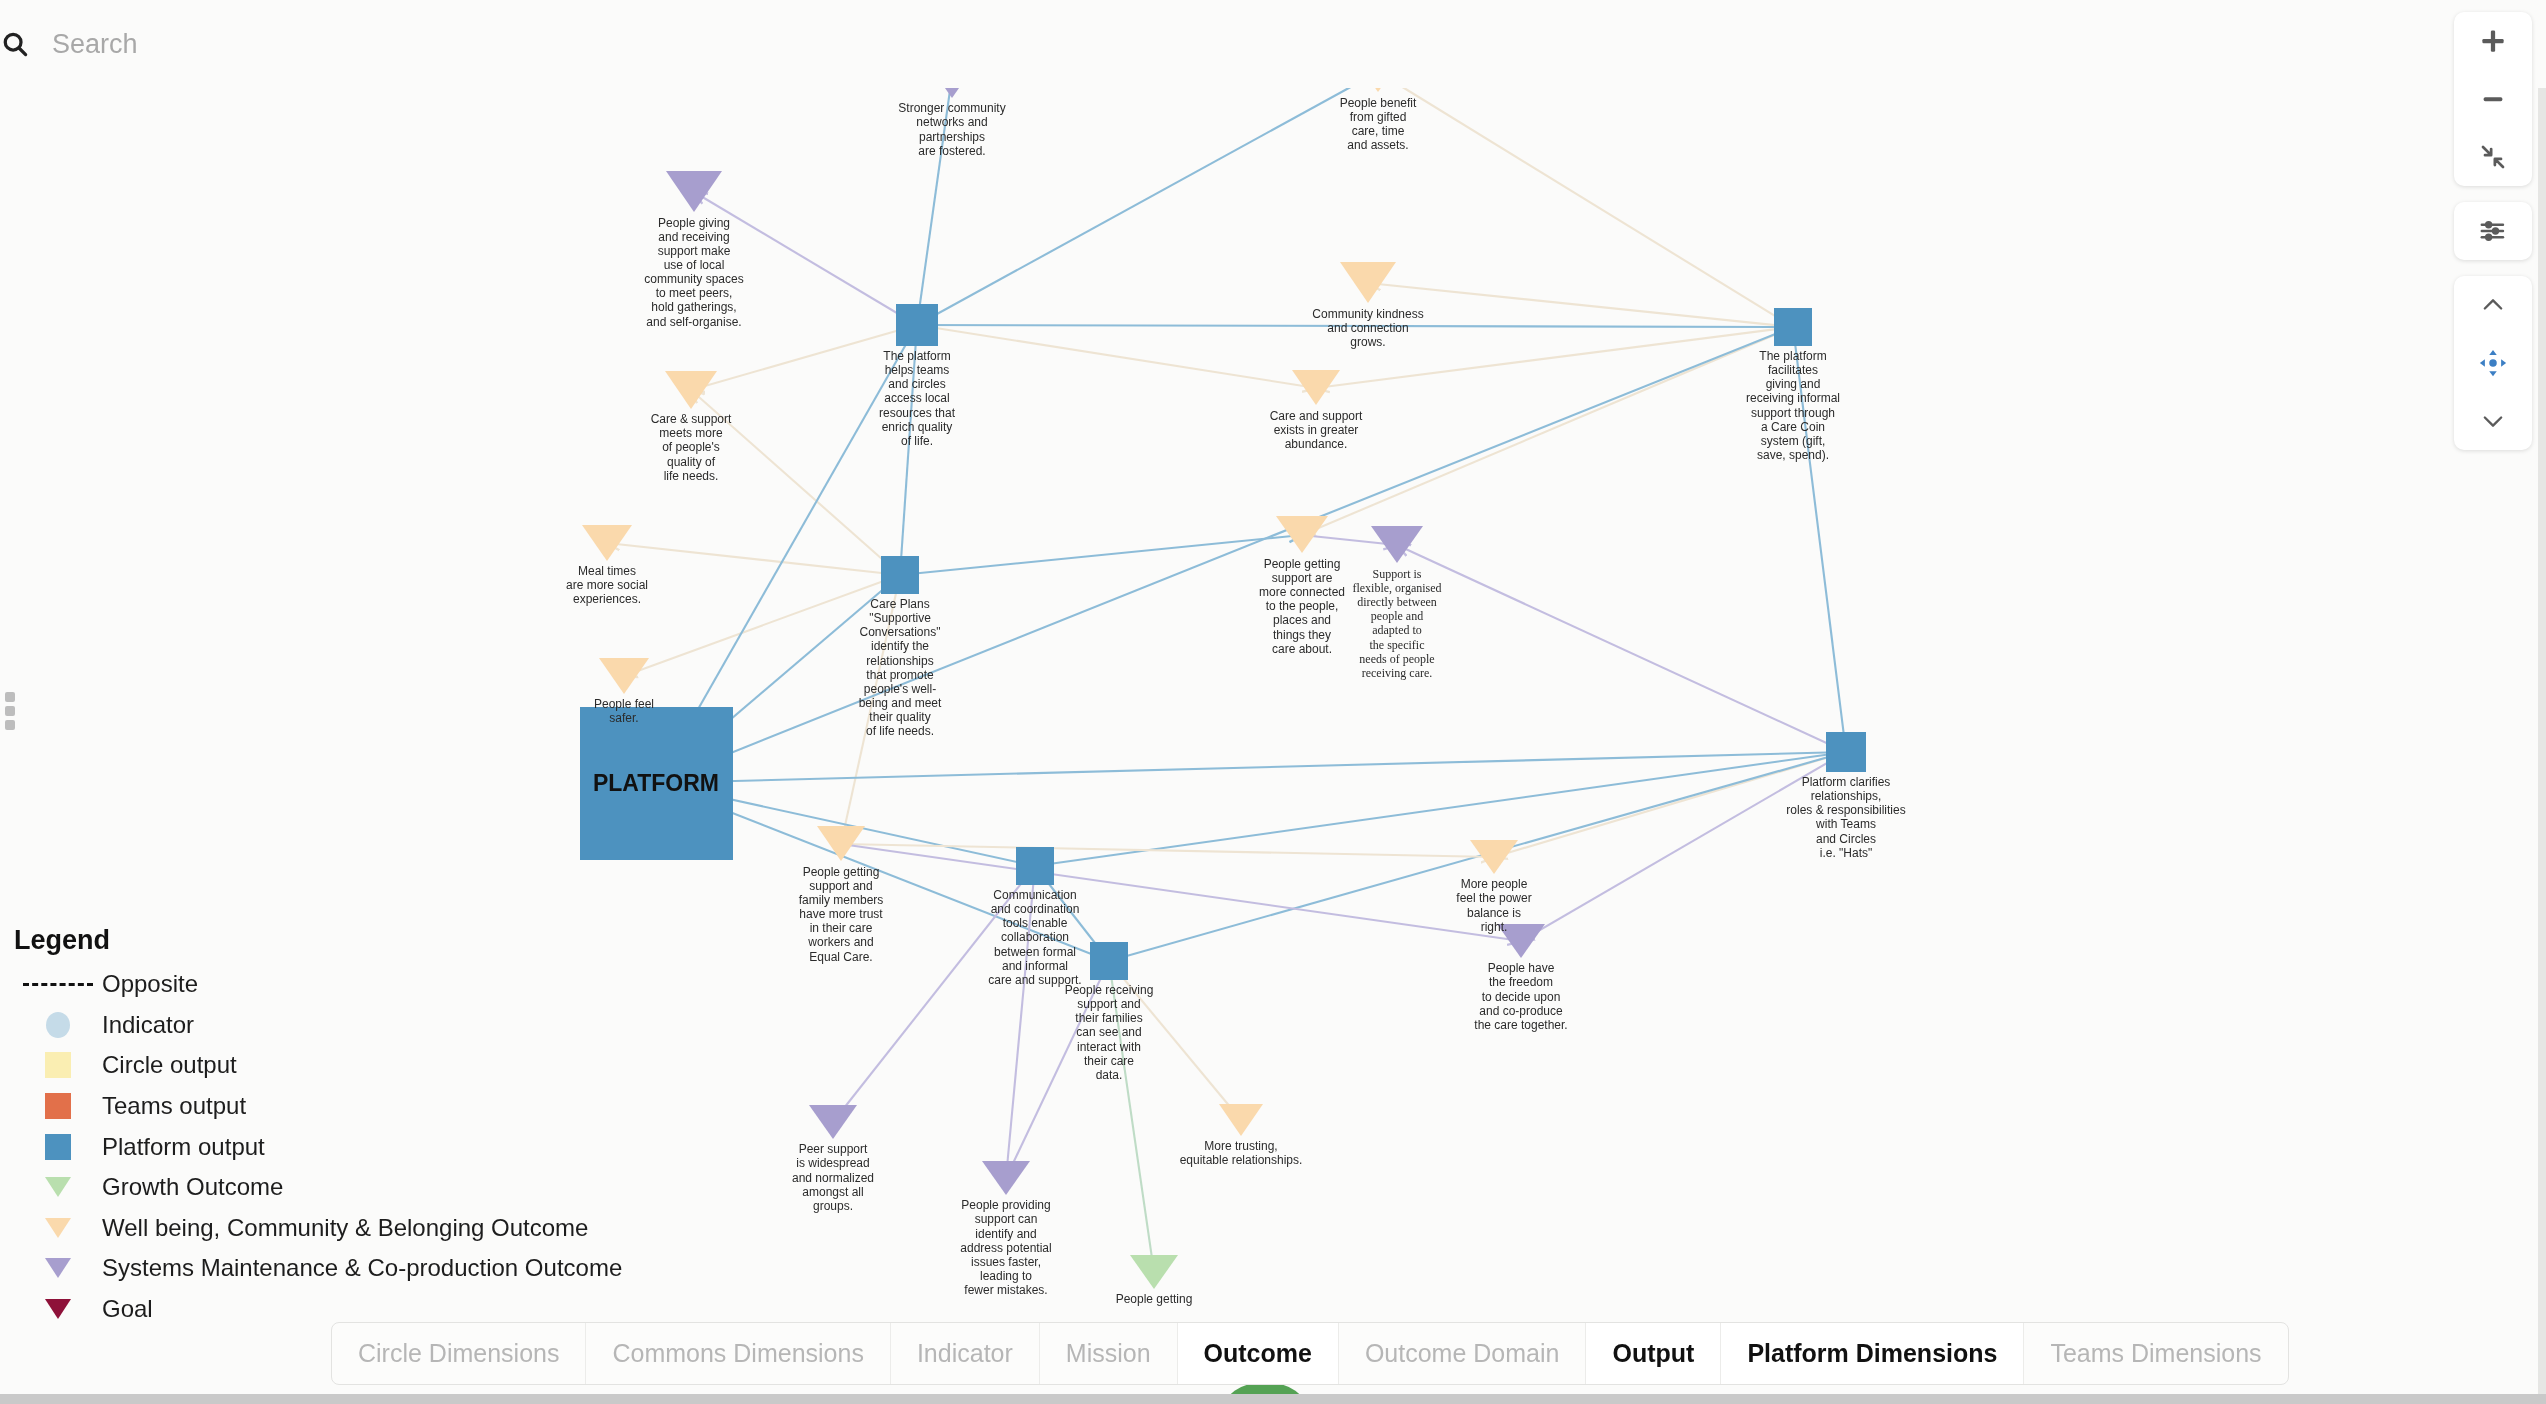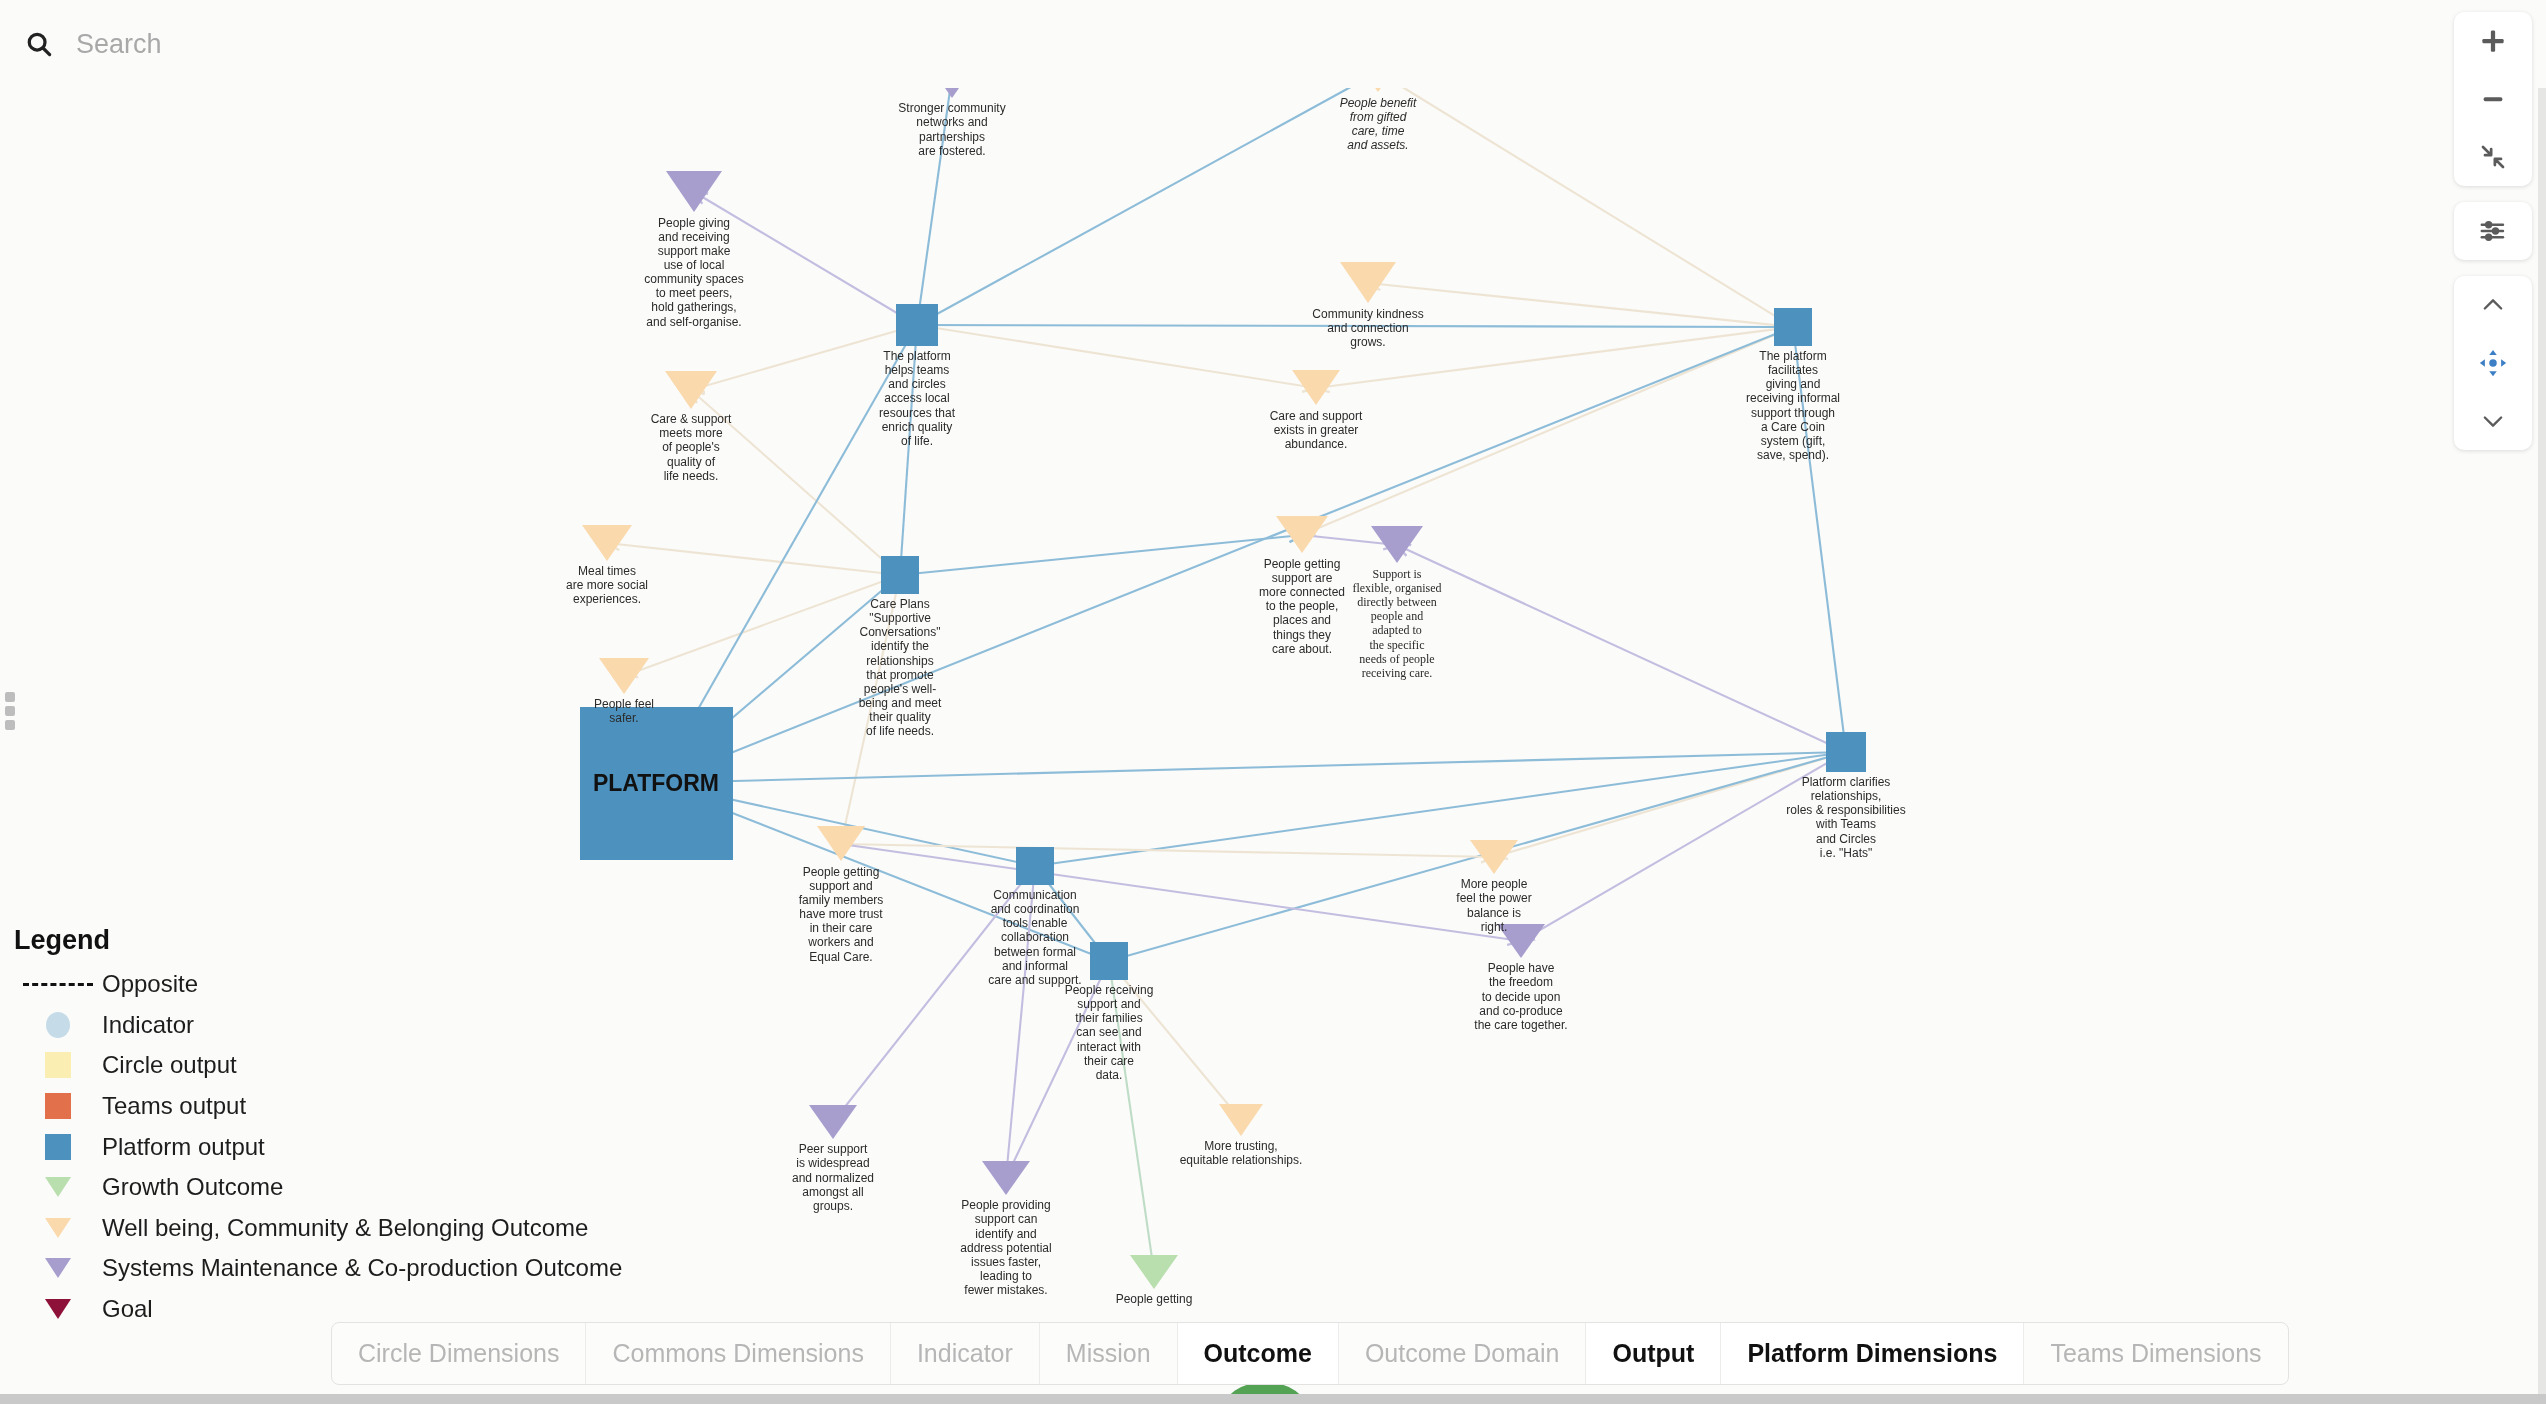--- a/index.html
+++ b/index.html
@@ -8,21 +8,21 @@
     width: 2546px; height: 1404px;
     overflow: hidden;
     background: #fbfbfa;
     font-family: "Liberation Sans", sans-serif;
   }
   #app { position: relative; width: 2546px; height: 1404px; background: #fbfbfa; }
 
   
   #searchbar {
     position: absolute; left: 0; top: 0; width: 2546px; height: 88px;
-    background: #fbfbfa; display: flex; align-items: center; padding-left: 24px;
+    background: #fbfbfa; display: flex; align-items: center; 
     z-index: 40;
   }
   #searchbar .sicon { width: 30px; height: 30px; margin-right: 20px; flex: 0 0 auto; }
   #searchbar input {
     border: none; outline: none; background: transparent;
     font-family: "Liberation Sans", sans-serif; font-size: 27px; color: #555;
     width: 600px;
   }
   #searchbar input::placeholder { color: #a8a8a8; }
 
@@ -167,21 +167,21 @@
     <div id="nodes-layer">
         <div style="position: absolute; left: 0px; top: 0px;">
           <div style="position: absolute; left: 921px; top: 53.68px; width: 0px; height: 0px; border-left: 31px solid transparent; border-right: 31px solid transparent; border-top: 44.64px solid rgb(167, 158, 206);"></div>
           <div class="nodeLabel" style="left: 842px; top: 101.32px; width: 220px; font-size: 12px;">Stronger community
 networks and
 partnerships
 are fostered.</div>
         </div>
         <div style="position: absolute; left: 0px; top: 0px;">
           <div style="position: absolute; left: 1349px; top: 51.12px; width: 0px; height: 0px; border-left: 29px solid transparent; border-right: 29px solid transparent; border-top: 41.76px solid rgb(250, 217, 172);"></div>
-          <div class="nodeLabel" style="left: 1268px; top: 95.88px; width: 220px; font-size: 12px; font-style: italic;">People benefit
+          <div class="nodeLabel" style="left: 1268px; top: 95.88px; width: 220px; font-size: 12px;">People benefit
 from gifted
 care, time
 and assets.</div>
         </div>
         <div style="position: absolute; left: 0px; top: 0px;">
           <div style="position: absolute; left: 665.5px; top: 171.48px; width: 0px; height: 0px; border-left: 28.5px solid transparent; border-right: 28.5px solid transparent; border-top: 41.04px solid rgb(167, 158, 206);"></div>
           <div class="nodeLabel" style="left: 584px; top: 215.52px; width: 220px; font-size: 12px;">People giving
 and receiving
 support make
 use of local

